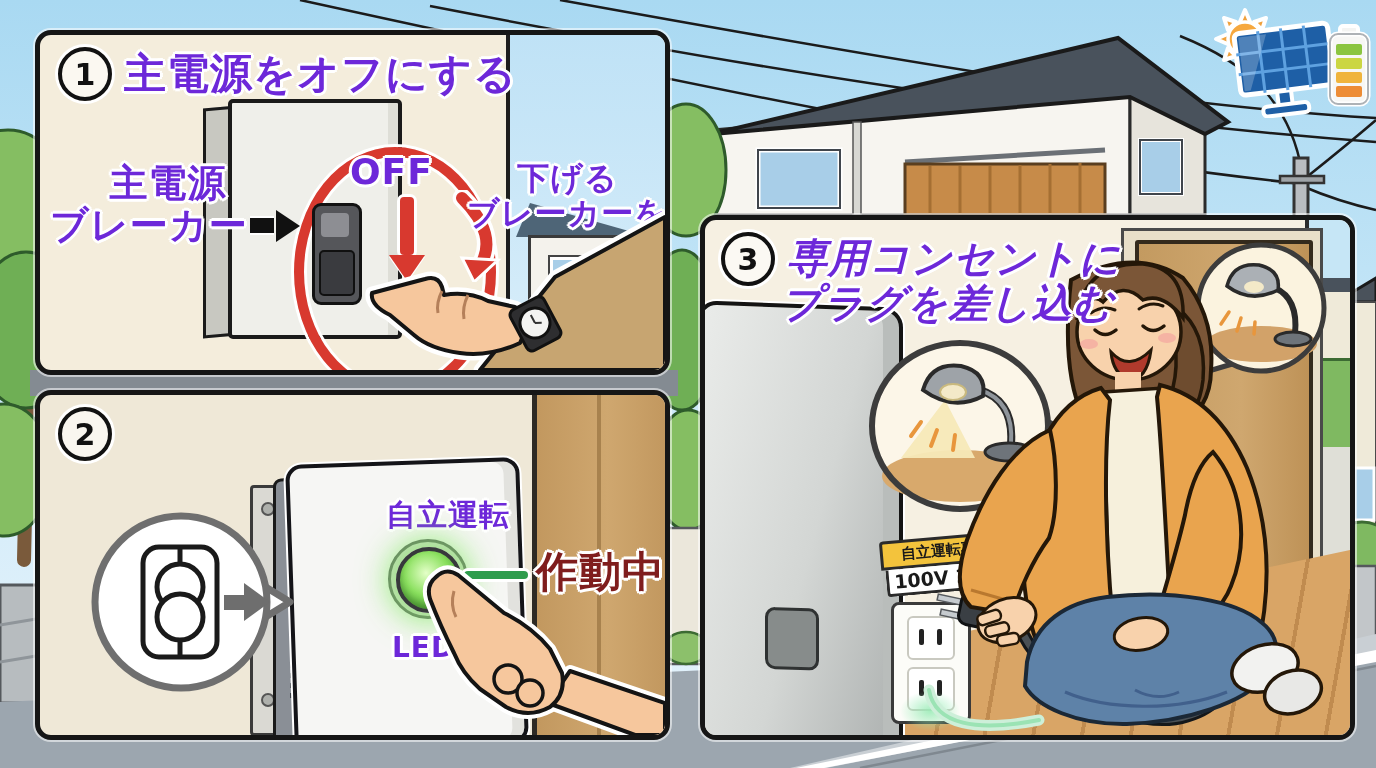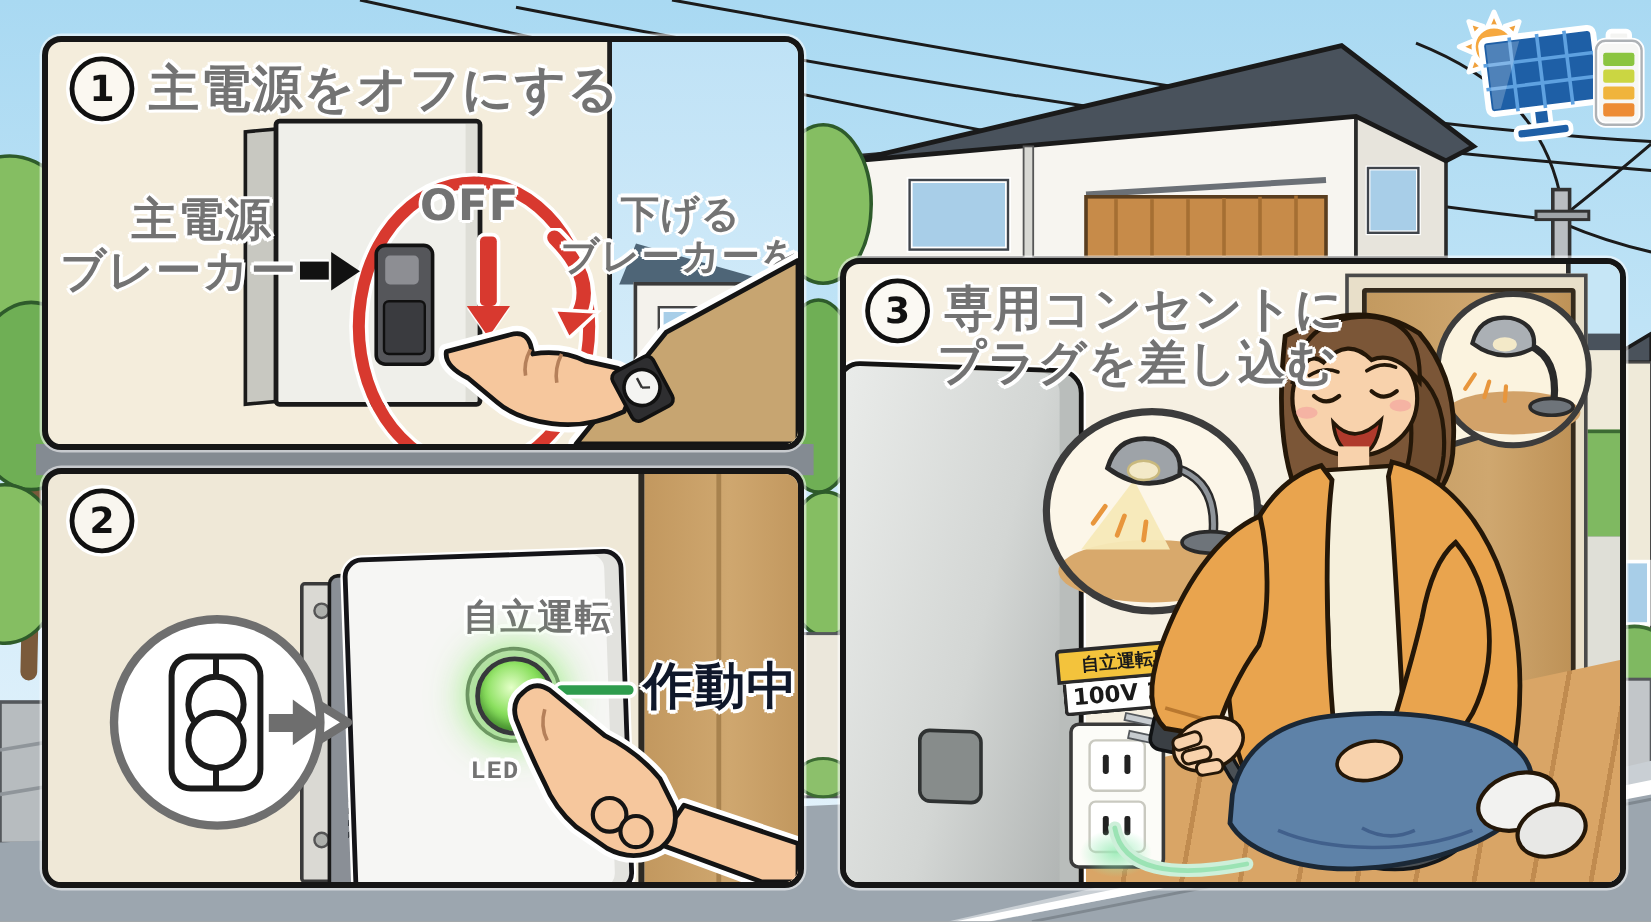--- a/index.html
+++ b/index.html
@@ -2,26 +2,26 @@
 <html><head>
 <meta charset="utf-8">
 <style>
   html,body{margin:0;padding:0;background:#888;}
   #canvas{position:relative;width:1376px;height:768px;overflow:hidden;
     background:linear-gradient(180deg,#A9D9F2 0%,#BFE3F6 35%,#D9EEFA 70%,#E6F3FB 100%);
     font-family:"DejaVu Sans","Liberation Sans",sans-serif;}
   .abs{position:absolute;}
   .panel{position:absolute;background:#F4EDDC;border:5px solid #161616;border-radius:16px;
     box-sizing:border-box;overflow:hidden;box-shadow:0 0 0 2px rgba(255,255,255,.55);}
-  .olt{font-weight:800;color:#737373;line-height:1.08;letter-spacing:1px;white-space:nowrap;
+  .olt{font-weight:800;color:#6d28d9;line-height:1.08;letter-spacing:1px;white-space:nowrap;
     text-shadow:3px 0 0 #fff,-3px 0 0 #fff,0 3px 0 #fff,0 -3px 0 #fff,
     2px 2px 0 #fff,-2px 2px 0 #fff,2px -2px 0 #fff,-2px -2px 0 #fff;}
-  .grn{color:#0f172a;}
-  .t42{font-size:42px;} .t40{font-size:40px;} .t38{font-size:38px;}
-  .t36{font-size:36px;} .t32{font-size:32px;} .t30{font-size:30px;} .t28{font-size:21px;font-family:Liberation Mono, monospace;}
+  .grn{color:#7f1d1d;}
+  .t42{font-size:42px;} .t40{font-size:40px;font-style:italic;} .t38{font-size:38px;}
+  .t36{font-size:36px;} .t32{font-size:32px;} .t30{font-size:30px;} .t28{font-size:28px;}
   .ttl{position:absolute;display:flex;align-items:center;gap:12px;z-index:9;}
   .numc{display:inline-flex;align-items:center;justify-content:center;flex:0 0 auto;
     width:46px;height:46px;border:4px solid #111;border-radius:50%;font-size:30px;font-weight:800;
     color:#111;background:rgba(255,255,255,.6);box-shadow:0 0 0 3px #fff;}
   .bbar{display:inline-block;width:24px;height:15px;background:#111;box-shadow:0 -2px 0 #fff,0 2px 0 #fff;}
   .btri{display:inline-block;width:0;height:0;border-left:24px solid #111;
     border-top:16px solid transparent;border-bottom:16px solid transparent;}
   .redshaft{position:absolute;width:14px;height:58px;background:#D8392F;border-radius:4px;
     box-shadow:0 0 0 3px #fff;}
   .redtri{position:absolute;width:0;height:0;border-left:18px solid transparent;

